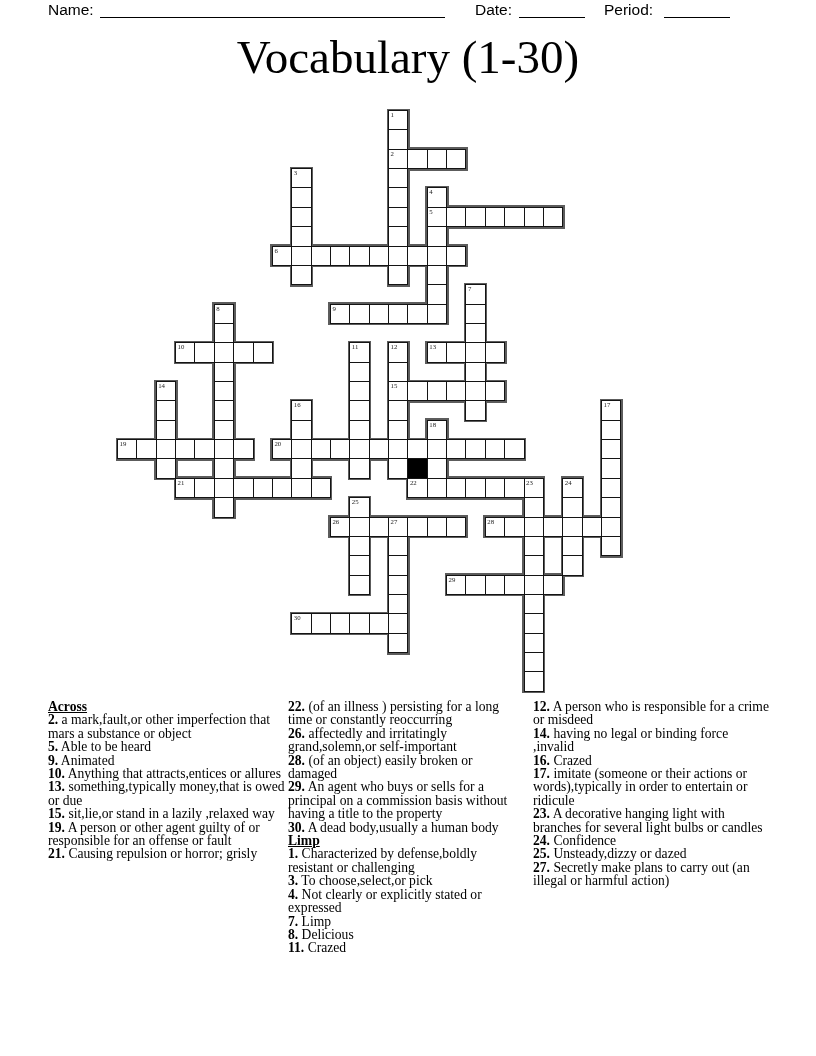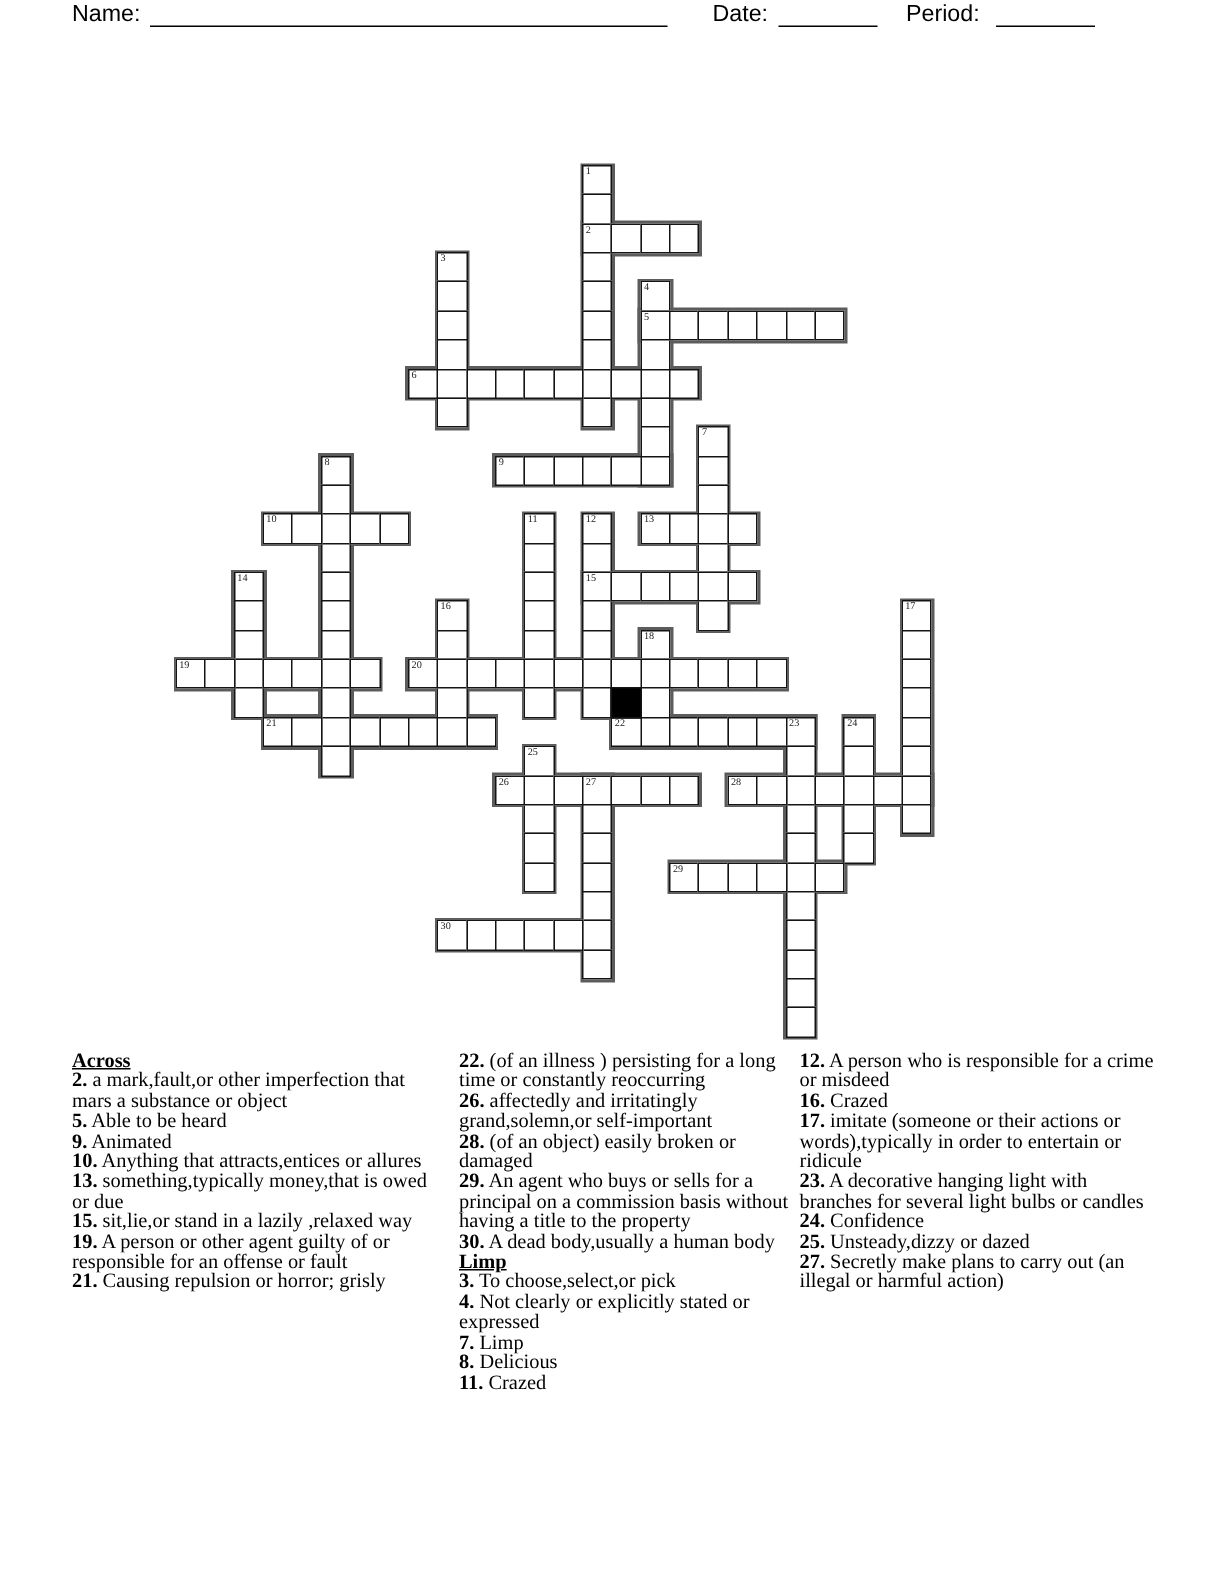--- a/index.html
+++ b/index.html
@@ -32,20 +32,21 @@
 
 <div class="page">
 
   <span class="hdr-label" style="left:48px;">Name:</span>
   <span class="blank-line" style="left:100px;width:345px;"></span>
   <span class="hdr-label" style="left:475px;">Date:</span>
   <span class="blank-line" style="left:519px;width:66px;"></span>
   <span class="hdr-label" style="left:604px;">Period:</span>
   <span class="blank-line" style="left:664px;width:66px;"></span>
 
+  <div class="title">Vocabulary (1-30)</div>
 
   <div class="grid" id="grid" style="left: 117px; top: 110px; width: 505.36px; height: 582.8px;">
       <div class="word-outline" style="left: 269.54px; top: -1.5px; width: 23.36px; height: 178.24px;"></div>
       <div class="word-outline" style="left: 269.54px; top: 37.22px; width: 81.44px; height: 23.36px;"></div>
       <div class="word-outline" style="left: 172.74px; top: 56.58px; width: 23.36px; height: 120.16px;"></div>
       <div class="word-outline" style="left: 308.26px; top: 75.94px; width: 23.36px; height: 139.52px;"></div>
       <div class="word-outline" style="left: 308.26px; top: 95.3px; width: 139.52px; height: 23.36px;"></div>
       <div class="word-outline" style="left: 153.38px; top: 134.02px; width: 197.6px; height: 23.36px;"></div>
       <div class="word-outline" style="left: 346.98px; top: 172.74px; width: 23.36px; height: 139.52px;"></div>
       <div class="word-outline" style="left: 95.3px; top: 192.1px; width: 23.36px; height: 216.96px;"></div>
@@ -320,40 +321,42 @@
         <div class="clue"><b>2.</b><span> a mark,fault,or other imperfection that mars a substance or object</span></div>
         <div class="clue"><b>5.</b><span> Able to be heard</span></div>
         <div class="clue"><b>9.</b><span> Animated</span></div>
         <div class="clue"><b>10.</b><span> Anything that attracts,entices or allures</span></div>
         <div class="clue"><b>13.</b><span> something,typically money,that is owed or due</span></div>
         <div class="clue"><b>15.</b><span> sit,lie,or stand in a lazily ,relaxed way</span></div>
         <div class="clue"><b>19.</b><span> A person or other agent guilty of or responsible for an offense or fault</span></div>
         <div class="clue"><b>21.</b><span> Causing repulsion or horror; grisly</span></div>
       </div>
   </div>
-  <div class="clue-col" style="left:306px;width:236px;" id="clue-col-2">
+  <div class="clue-col" style="left:288px;width:236px;" id="clue-col-2">
     <div id="across-list-2">
         <div class="clue"><b>22.</b><span> (of an illness ) persisting for a long time or constantly reoccurring</span></div>
         <div class="clue"><b>26.</b><span> affectedly and irritatingly grand,solemn,or self-important</span></div>
         <div class="clue"><b>28.</b><span> (of an object) easily broken or damaged</span></div>
         <div class="clue"><b>29.</b><span> An agent who buys or sells for a principal on a commission basis without having a title to the property</span></div>
         <div class="clue"><b>30.</b><span> A dead body,usually a human body</span></div>
       </div>
     <div class="clue-header">Limp</div>
     <div id="down-list-1">
+        <div class="clue"><b>1.</b><span> Characterized by defense,boldly resistant or challenging</span></div>
         <div class="clue"><b>3.</b><span> To choose,select,or pick</span></div>
         <div class="clue"><b>4.</b><span> Not clearly or explicitly stated or expressed</span></div>
         <div class="clue"><b>7.</b><span> Limp</span></div>
         <div class="clue"><b>8.</b><span> Delicious</span></div>
         <div class="clue"><b>11.</b><span> Crazed</span></div>
       </div>
   </div>
   <div class="clue-col" style="left:533px;width:238px;" id="clue-col-3">
     <div id="down-list-2">
         <div class="clue"><b>12.</b><span> A person who is responsible for a crime or misdeed</span></div>
+        <div class="clue"><b>14.</b><span> having no legal or binding force ,invalid</span></div>
         <div class="clue"><b>16.</b><span> Crazed</span></div>
         <div class="clue"><b>17.</b><span> imitate (someone or their actions or words),typically in order to entertain or ridicule</span></div>
         <div class="clue"><b>23.</b><span> A decorative hanging light with branches for several light bulbs or candles</span></div>
         <div class="clue"><b>24.</b><span> Confidence</span></div>
         <div class="clue"><b>25.</b><span> Unsteady,dizzy or dazed</span></div>
         <div class="clue"><b>27.</b><span> Secretly make plans to carry out (an illegal or harmful action)</span></div>
       </div>
   </div>
 
 </div>

